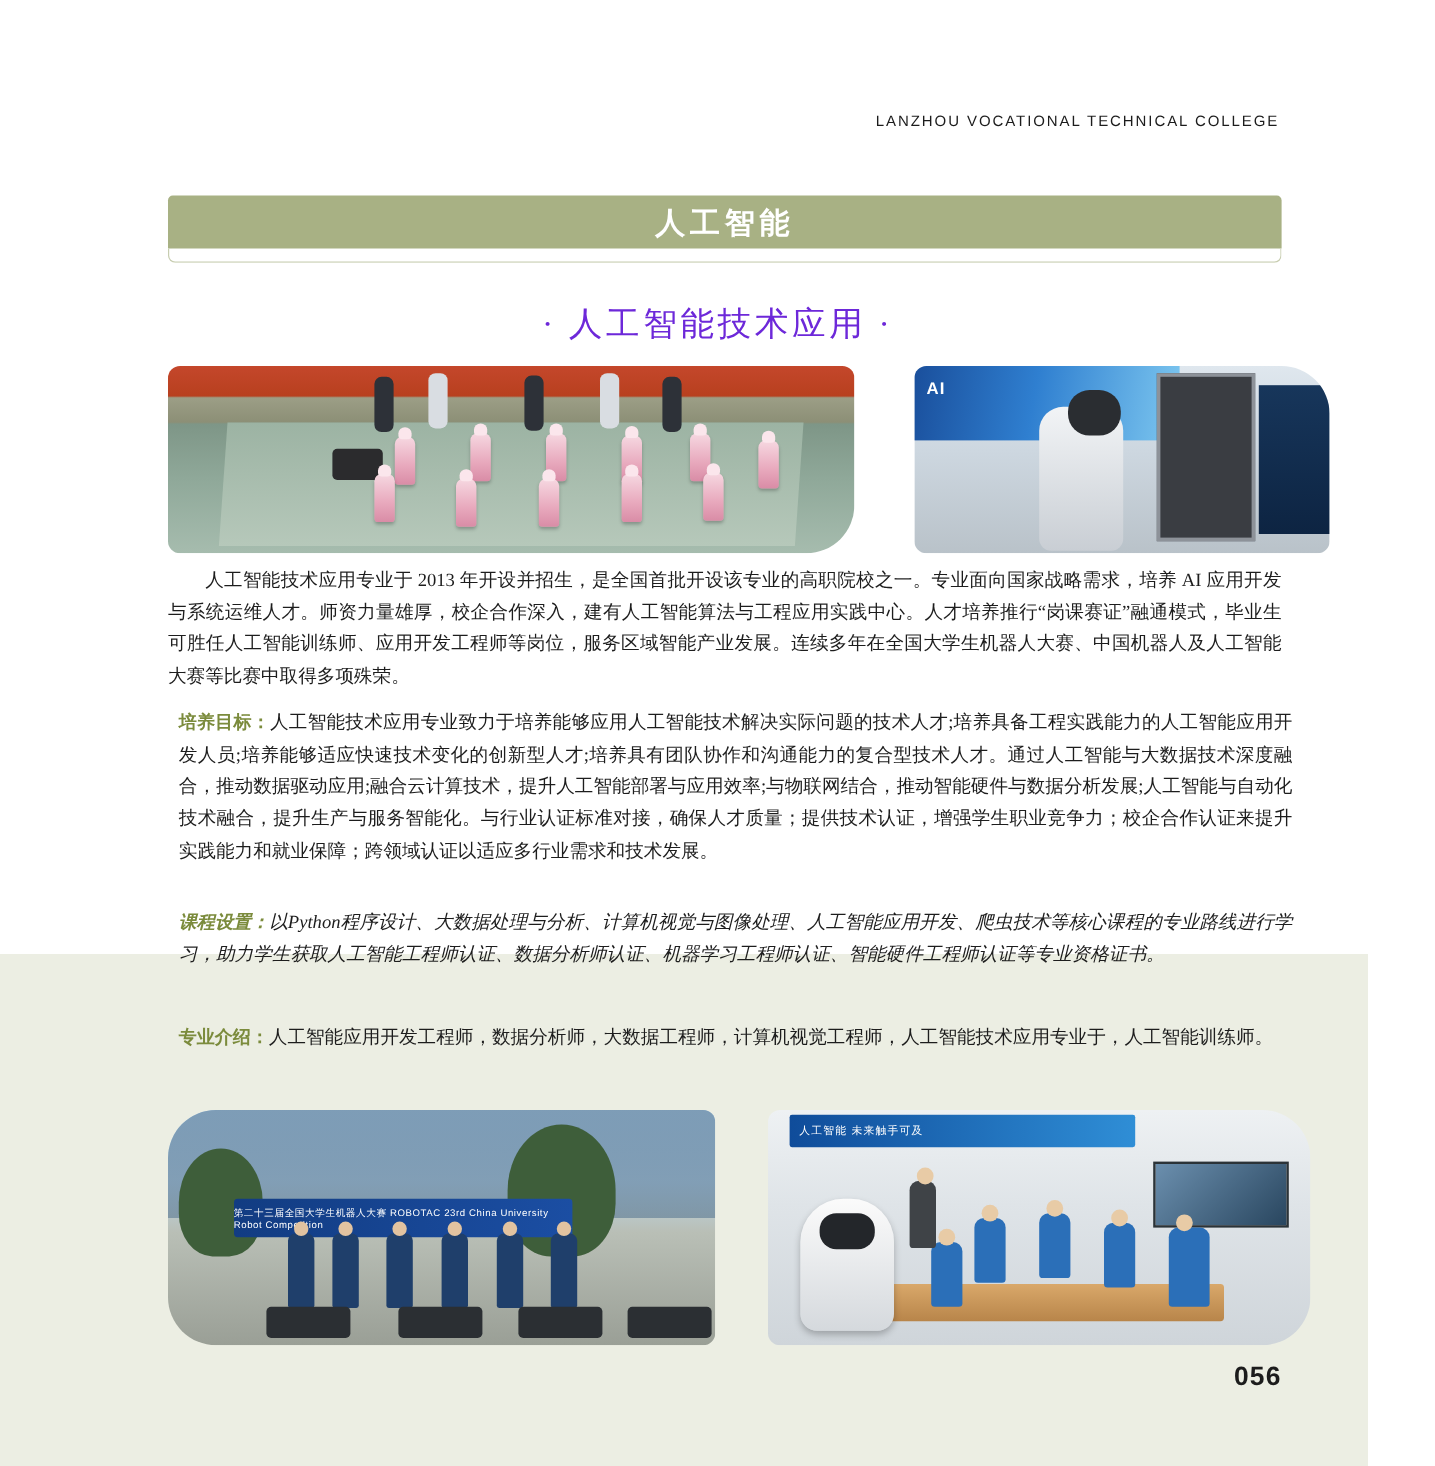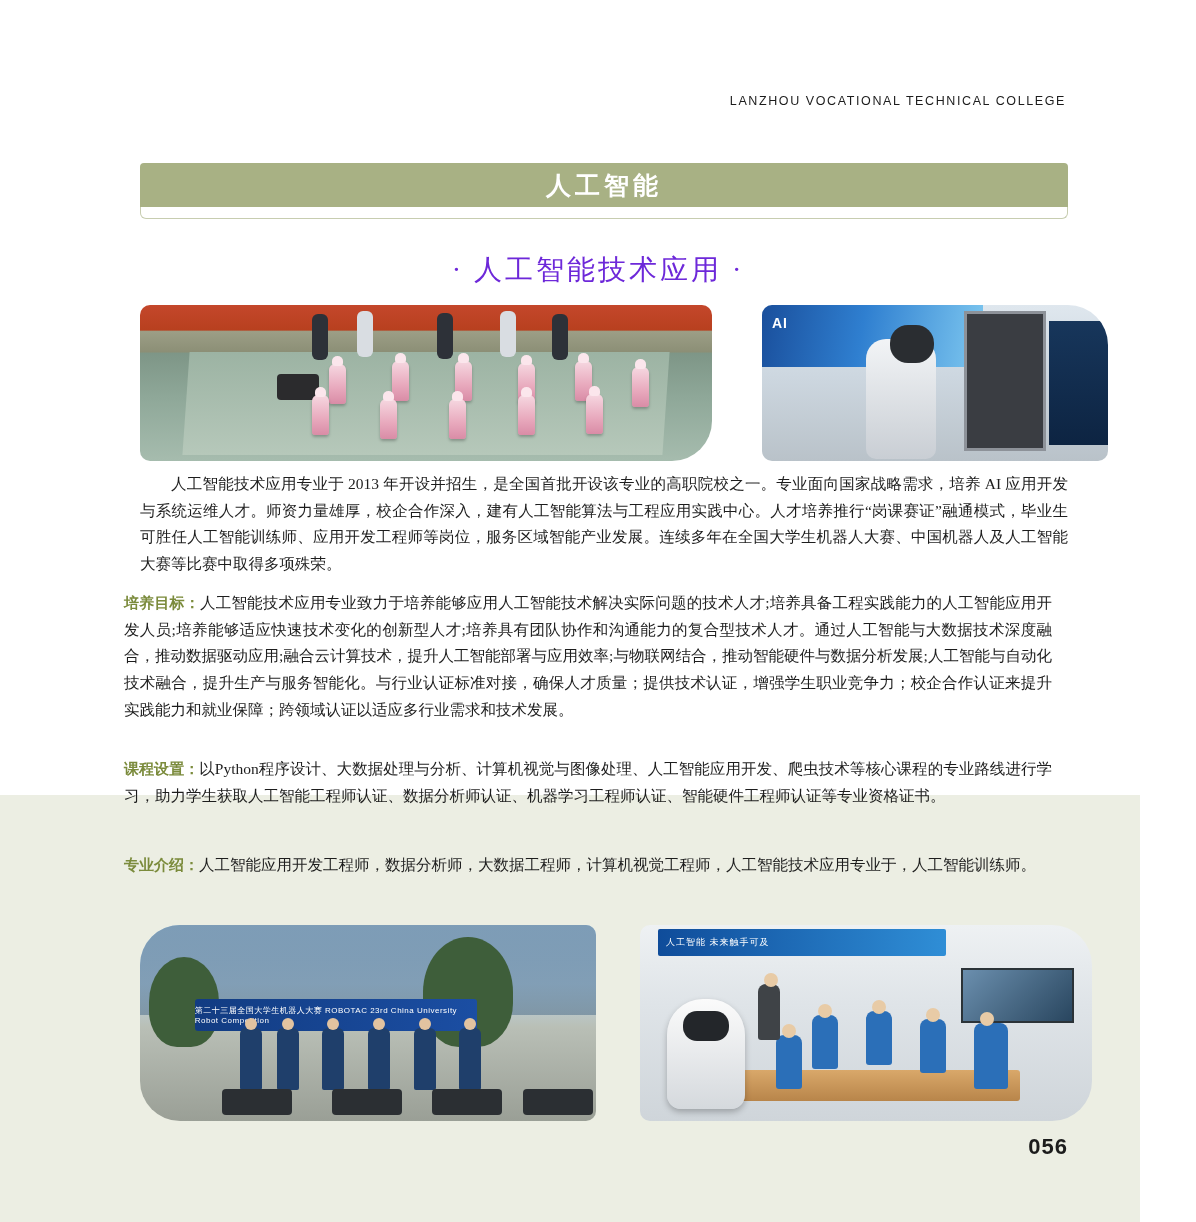--- a/index.html
+++ b/index.html
@@ -233,37 +233,37 @@
     left: 140px;
     width: 928px;
     font-size: 15.5px;
     line-height: 1.72;
     color: #1d1d1d;
     text-align: justify;
     font-family: "Liberation Serif", serif;
   }
   .intro { top: 471px; text-indent: 2em; }
 
-  .block { position: absolute; left: 124px; width: 928px; }
+  .block { position: absolute; left: 149px; width: 928px; }
   .block p {
     margin: 0;
     font-size: 15.5px;
     line-height: 1.72;
     color: #1d1d1d;
     text-align: justify;
     font-family: "Liberation Serif", serif;
   }
   .lbl {
     color: #7b8b3c;
     font-weight: bold;
     font-family: "Liberation Sans", sans-serif;
     font-size: 15px;
   }
   .b1 { top: 590px; }
-  .b2 { top: 756px; }
+  .b2 { top: 756px; font-style: italic; }
   .b3 { top: 852px; }
 
   .page-number {
     position: absolute;
     right: 128px;
     top: 1134px;
     font-family: "Liberation Sans", sans-serif;
     font-size: 22px;
     font-weight: bold;
     color: #1c1c1c;

